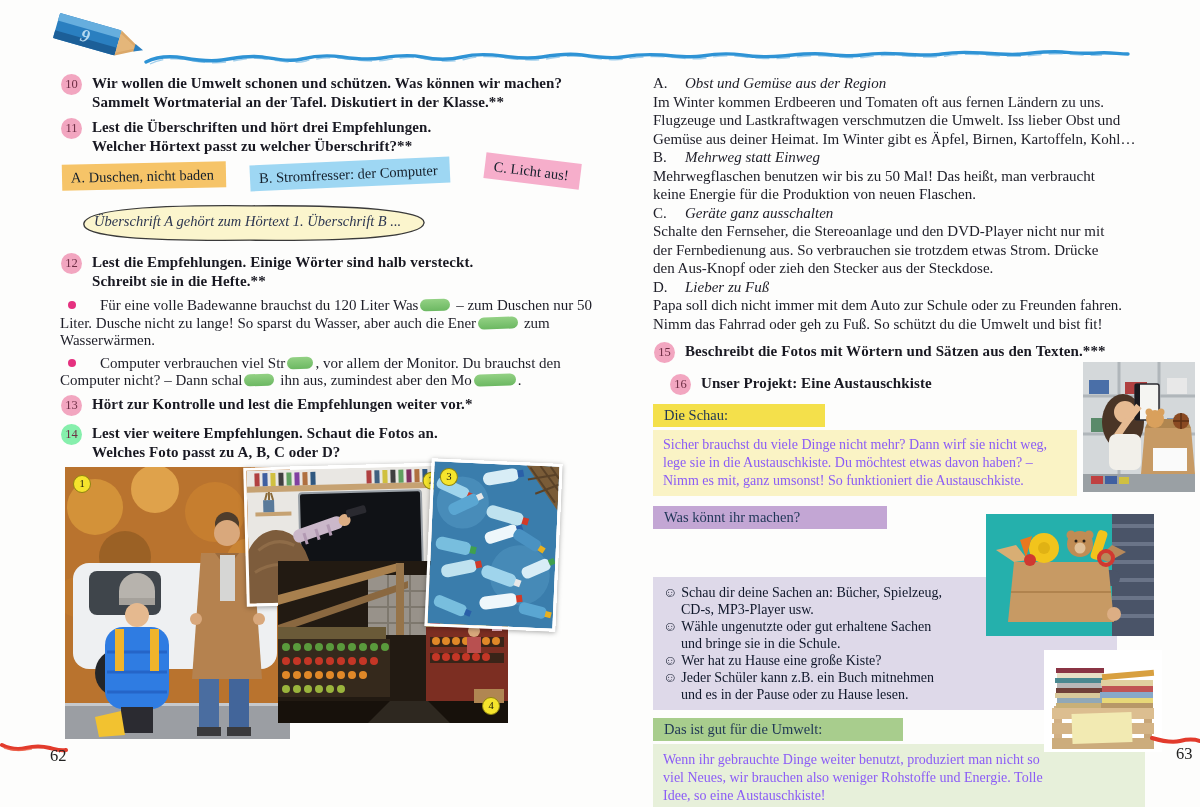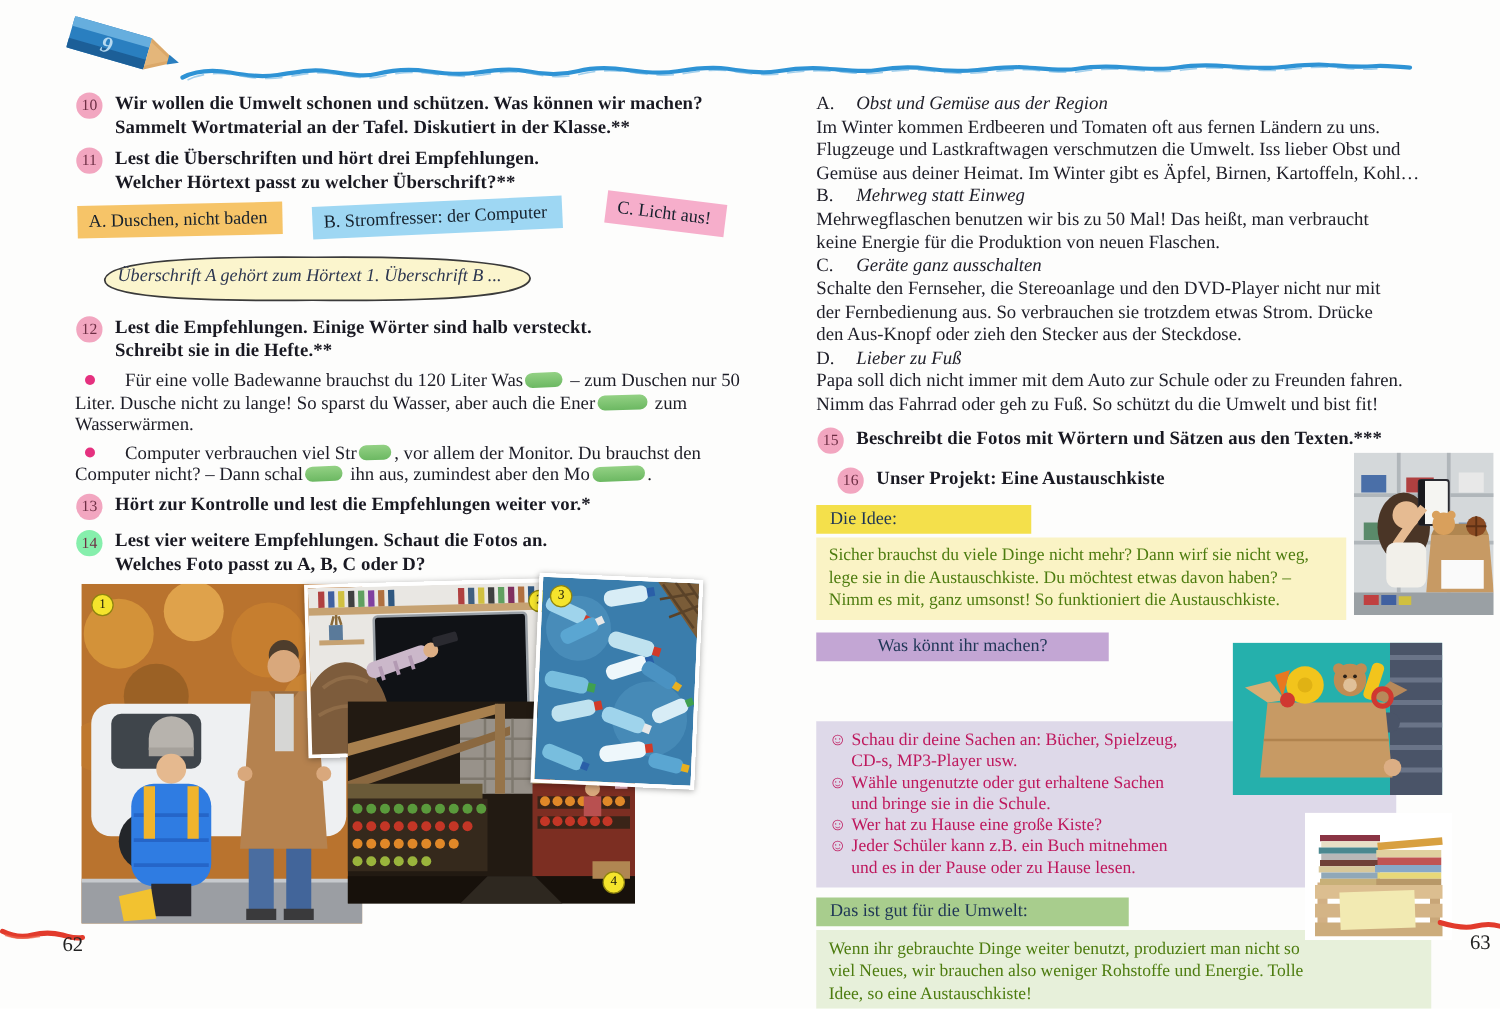--- a/index.html
+++ b/index.html
@@ -44,25 +44,25 @@
   .pbadge{position:absolute;width:16px;height:16px;border-radius:50%;background:#f5e42c;border:1px solid #8f8410;
           color:#14140a;font-size:10.5px;line-height:16px;text-align:center;z-index:5;}
 
   
   .sec-title{display:flex;font-size:15px;line-height:18.5px;color:#20202a;}
   .sec-letter{flex:0 0 32px;}
   .sec-title i{font-style:italic;}
   .sec-body{font-size:15px;line-height:18.5px;color:#20202a;}
 
   .panel-h{display:block;font-size:14.5px;color:#1e3555;padding:3px 11px 3px 11px;margin-top:9px;}
-  .panel-b{font-size:14px;line-height:18px;color:#4d7c0f;padding:6px 10px;margin-top:3px;}
+  .panel-b{font-size:14px;line-height:18px;color:#8b5cf6;padding:6px 10px;margin-top:3px;}
   .idea-h{width:150px;}
   .idea-b{width:404px;}
-  .act-h{width:212px;margin-top:10px;text-align:center;}
-  .act-b{width:464px;line-height:17px;color:#be185d;padding:7px 170px 7px 10px;box-sizing:border-box;margin-top:48px;}
+  .act-h{width:212px;margin-top:10px;}
+  .act-b{width:464px;line-height:17px;color:#0f172a;padding:7px 170px 7px 10px;box-sizing:border-box;margin-top:48px;}
   .act-item{margin:0;padding-left:18px;text-indent:-18px;}
   .smiley{margin-right:4px;}
   .ben-h{width:228px;margin-top:8px;}
   .ben-b{width:492px;padding:7px 92px 8px 10px;box-sizing:border-box;}
 
   
   .ph-woman{left:1083px;top:362px;width:112px;height:130px;}
   .ph-toybox{left:986px;top:514px;width:168px;height:122px;}
   .ph-books{left:1044px;top:650px;width:118px;height:102px;}
 
@@ -400,21 +400,21 @@
     <div class="ex" style="margin-top:9px;">
       <span class="exnum" style="background: rgb(242, 166, 192);">15</span>
       <div class="exlines">Beschreibt die Fotos mit Wörtern und Sätzen aus den Texten.***</div>
     </div>
 
     <div class="ex" style="margin-top:11px;margin-left:16px;">
       <span class="exnum" style="background: rgb(242, 166, 192);">16</span>
       <div class="exlines">Unser Projekt: Eine Austauschkiste</div>
     </div>
 
-    <div class="panel-h idea-h" style="background: rgb(244, 224, 75);">Die Idee:</div>
+    <div class="panel-h idea-h" style="background: rgb(244, 224, 75);">Die Schau:</div>
     <div class="panel-b idea-b" style="background: rgb(250, 243, 197);">Sicher brauchst du viele Dinge nicht mehr? Dann wirf sie nicht weg, lege sie in die Austauschkiste. Du möchtest etwas davon haben? – Nimm es mit, ganz umsonst! So funktioniert die Austauschkiste.</div>
 
     <div class="panel-h act-h" style="background: rgb(195, 166, 212);">Was könnt ihr machen?</div>
     <div class="panel-b act-b" style="background: rgb(222, 217, 233);">
       <p class="act-item"><span class="smiley">☺</span><span>Schau dir deine Sachen an: Bücher, Spielzeug, CD-s, MP3-Player usw.</span></p>
       <p class="act-item"><span class="smiley">☺</span><span>Wähle ungenutzte oder gut erhaltene Sachen und bringe sie in die Schule.</span></p>
       <p class="act-item"><span class="smiley">☺</span><span>Wer hat zu Hause eine große Kiste?</span></p>
       <p class="act-item"><span class="smiley">☺</span><span>Jeder Schüler kann z.B. ein Buch mitnehmen und es in der Pause oder zu Hause lesen.</span></p>
     </div>
 

